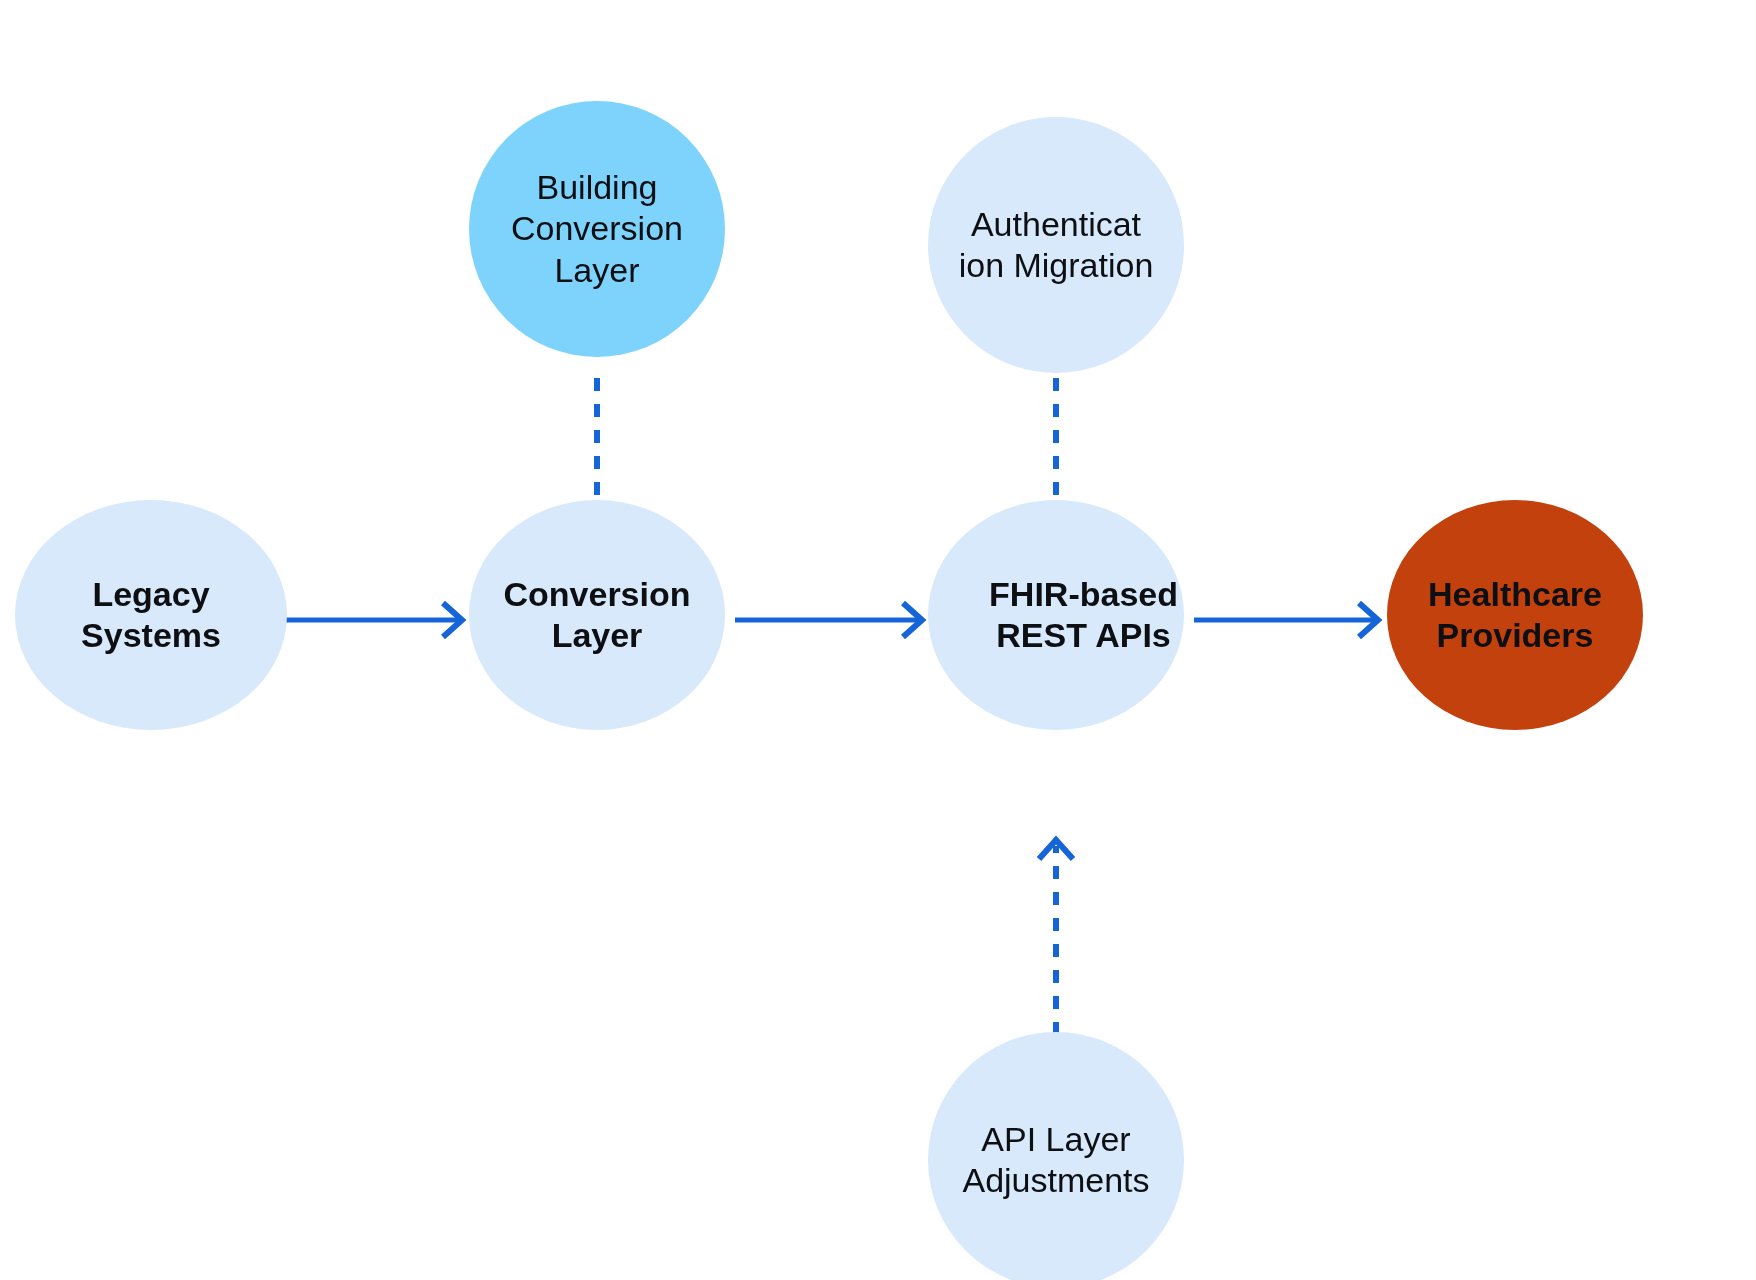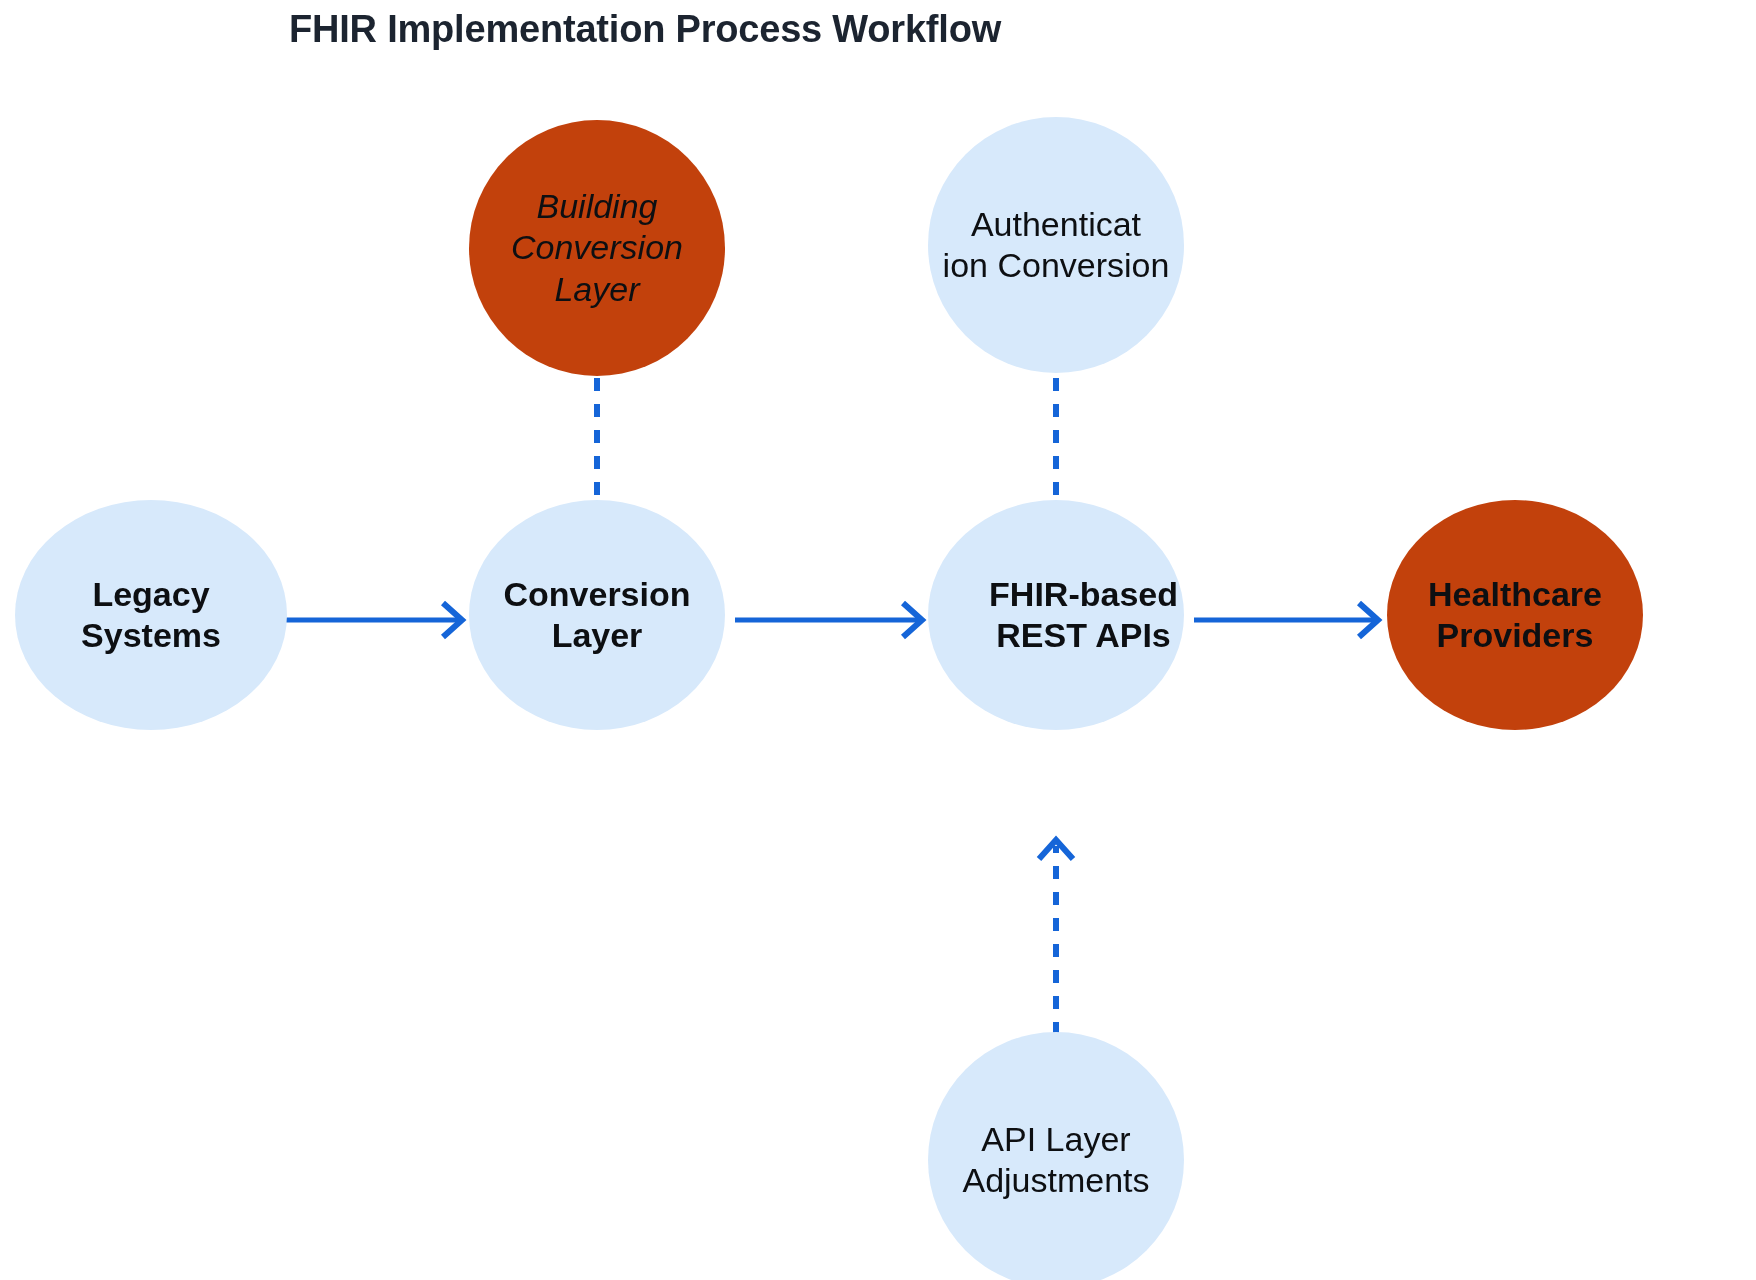--- a/index.html
+++ b/index.html
@@ -61,21 +61,20 @@
     width: 1756px;
     height: 1280px;
     pointer-events: none;
   }
 </style>
 </head>
 <body>
 
 <div id="canvas">
 
-  <div id="diagram-title">FHIR Implementation Process Workflow</div>
 
   <svg id="edges" viewBox="0 0 1756 1280">
       <g>
         <line x1="275" y1="620" x2="458" y2="620" stroke="#1565d8" stroke-width="5" stroke-linecap="butt"></line>
         <polyline points="443,603 462,620 443,637" fill="none" stroke="#1565d8" stroke-width="6" stroke-linecap="butt" stroke-linejoin="miter"></polyline>
       </g>
       <g>
         <line x1="735" y1="620" x2="918" y2="620" stroke="#1565d8" stroke-width="5" stroke-linecap="butt"></line>
         <polyline points="903,603 922,620 903,637" fill="none" stroke="#1565d8" stroke-width="6" stroke-linecap="butt" stroke-linejoin="miter"></polyline>
       </g>
@@ -107,28 +106,28 @@
 Layer</span>
       </div>
       <div class="node primary" style="left: 928px; top: 500px; width: 256px; height: 230px; background: rgb(215, 233, 251); justify-content: flex-end;">
         <span class="node-label">FHIR-based
 REST APIs</span>
       </div>
       <div class="node primary" style="left: 1387px; top: 500px; width: 256px; height: 230px; background: #c2410c;">
         <span class="node-label">Healthcare
 Providers</span>
       </div>
-      <div class="node secondary" style="left: 469px; top: 120px; width: 256px; height: 256px; background: #c2410c; font-style: italic;">
+      <div class="node secondary" style="left: 469px; top: 101px; width: 256px; height: 256px; background: #7dd3fc;">
         <span class="node-label">Building
 Conversion
 Layer</span>
       </div>
       <div class="node secondary" style="left: 928px; top: 117px; width: 256px; height: 256px; background: rgb(215, 233, 251);">
         <span class="node-label">Authenticat
-ion Conversion</span>
+ion Migration</span>
       </div>
       <div class="node secondary" style="left: 928px; top: 1032px; width: 256px; height: 256px; background: rgb(215, 233, 251);">
         <span class="node-label">API Layer
 Adjustments</span>
       </div>
     </div>
 
 </div>
 
 </body></html>

